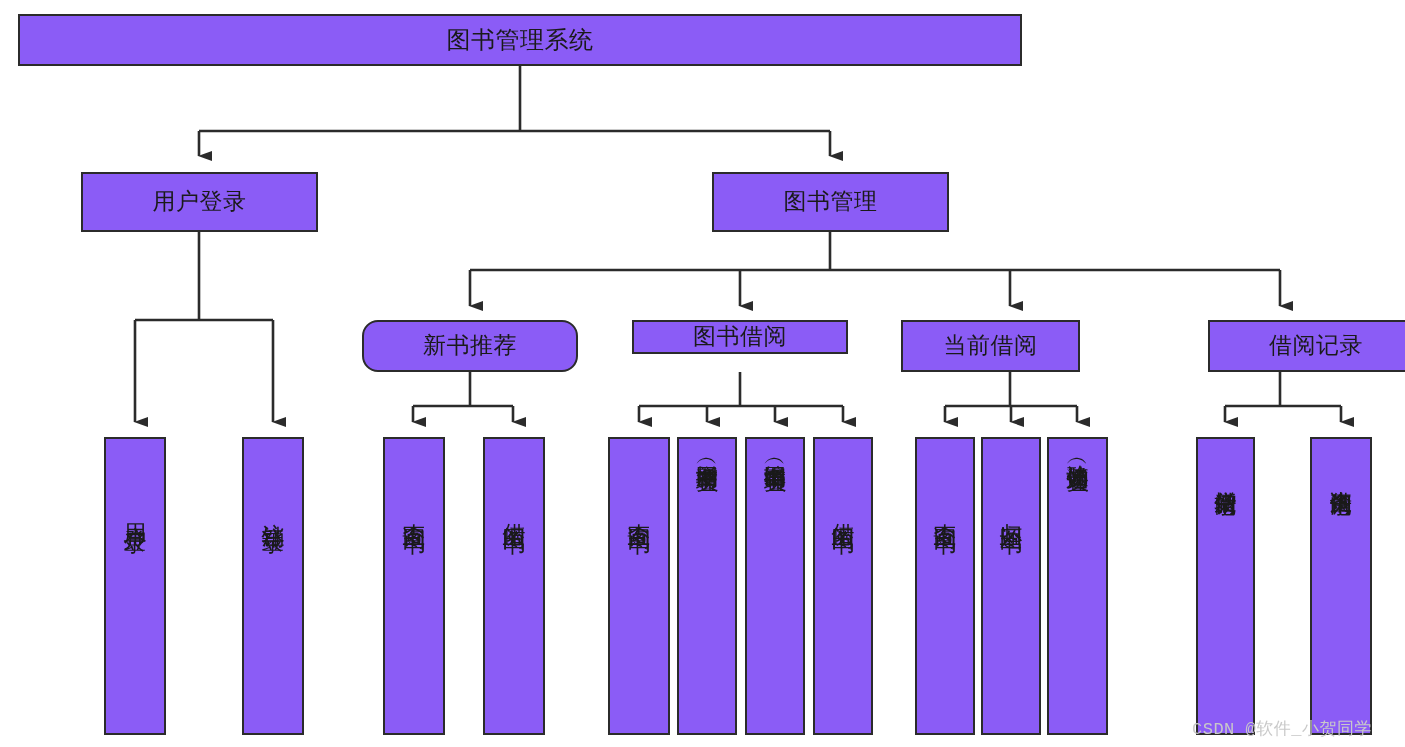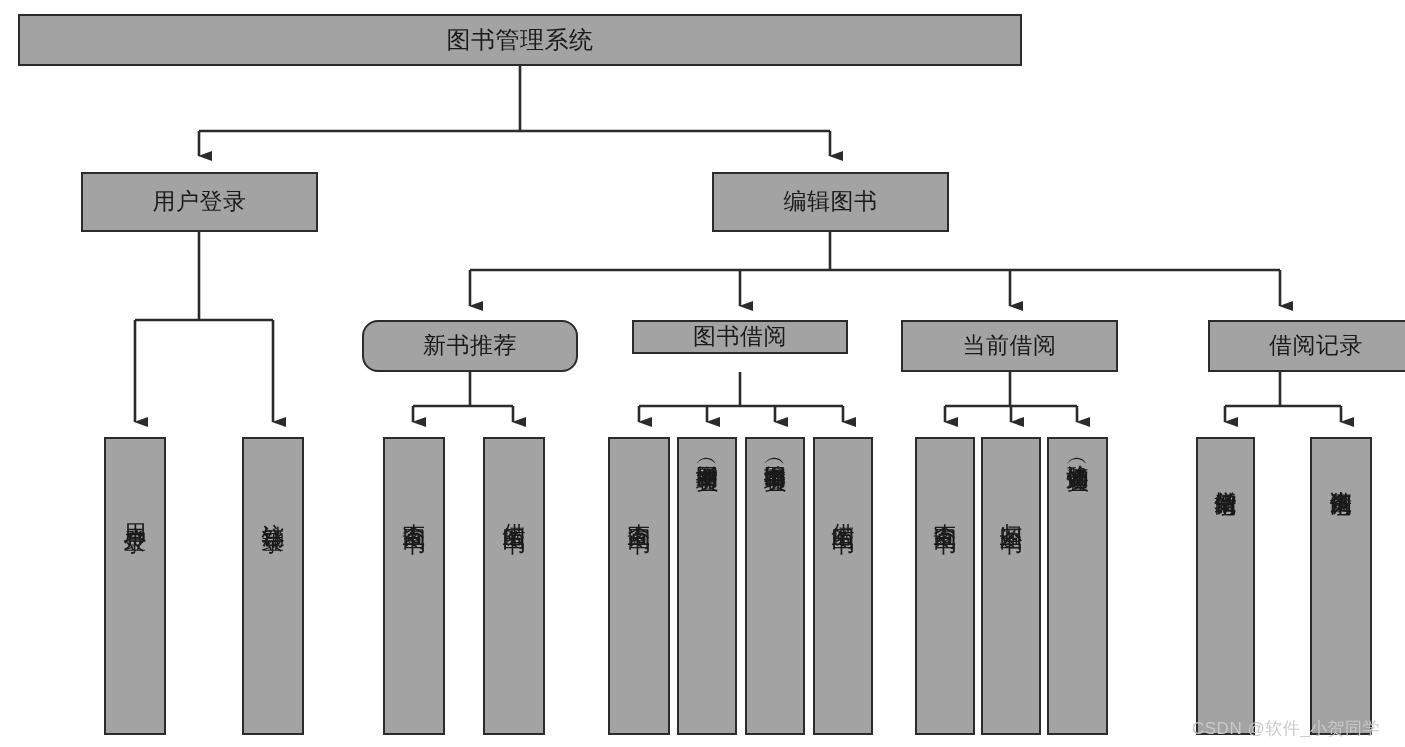--- a/index.html
+++ b/index.html
@@ -25,21 +25,21 @@
     position: absolute;
     left: 0;
     top: 0;
     width: 1405px;
     height: 747px;
     display: block;
   }
   .node-box {
     position: absolute;
     box-sizing: border-box;
-    background: #a3a3a3;
+    background: #8b5cf6;
     border: 2px solid #2b2b2b;
     display: flex;
     align-items: center;
     justify-content: center;
     overflow: hidden;
   }
   .node-label {
     color: #1a1a1a;
     line-height: 1.18;
     text-align: center;
@@ -69,21 +69,21 @@
   .node-box.vertical.tall-text .node-label {
     letter-spacing: 1px;
     font-size: 22px;
   }
   .watermark {
     position: absolute;
     color: #c9c9c9;
     font-size: 17px;
     white-space: nowrap;
     letter-spacing: 0.5px;
-    font-family: Liberation Sans, sans-serif;
+    font-family: Liberation Mono, monospace;
   }
 </style>
 </head>
 <body>
 
 <div id="diagram-root">
 
   <svg class="canvas" viewBox="0 0 1405 747">
     <defs>
       <marker id="arrow" viewBox="0 0 12 14" refX="6" refY="13" markerWidth="12" markerHeight="14" orient="auto-start-reverse" markerUnits="userSpaceOnUse">
@@ -135,30 +135,30 @@
   </svg>
 
   <div class="node-box horizontal root" style="left:18px; top:14px; width:1004px; height:52px;">
     <span class="node-label">图书管理系统</span>
   </div>
 
   <div class="node-box horizontal" style="left:81px; top:172px; width:237px; height:60px;">
     <span class="node-label">用户登录</span>
   </div>
   <div class="node-box horizontal" style="left:712px; top:172px; width:237px; height:60px;">
-    <span class="node-label">编辑图书</span>
+    <span class="node-label">图书管理</span>
   </div>
 
   <div class="node-box horizontal" style="left:362px; top:320px; width:216px; height:52px;border-radius:16px;">
     <span class="node-label">新书推荐</span>
   </div>
   <div class="node-box horizontal" style="left:632px; top:320px; width:216px; height:34px;">
     <span class="node-label">图书借阅</span>
   </div>
-  <div class="node-box horizontal" style="left:901px; top:320px; width:217px; height:52px;">
+  <div class="node-box horizontal" style="left:901px; top:320px; width:179px; height:52px;">
     <span class="node-label">当前借阅</span>
   </div>
   <div class="node-box horizontal" style="left:1172px; top:320px; width:216px; height:52px;margin-left:36px;">
     <span class="node-label">借阅记录</span>
   </div>
 
   <div class="node-box vertical" style="left:104px; top:437px; width:62px; height:298px; padding-top:66px;">
     <span class="node-label">用户登录</span>
   </div>
   <div class="node-box vertical" style="left:242px; top:437px; width:62px; height:298px; padding-top:66px;">

